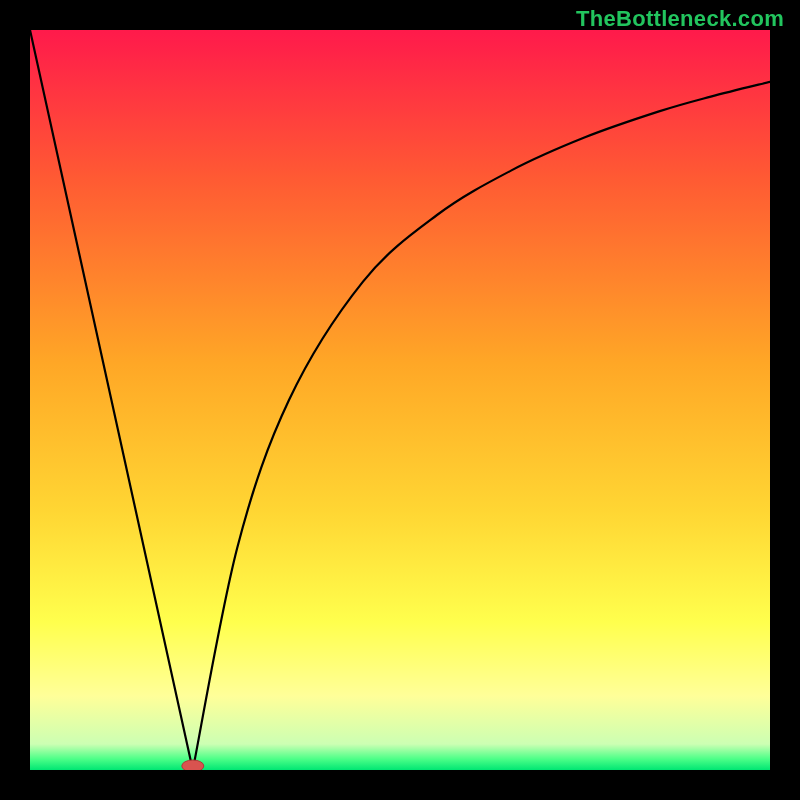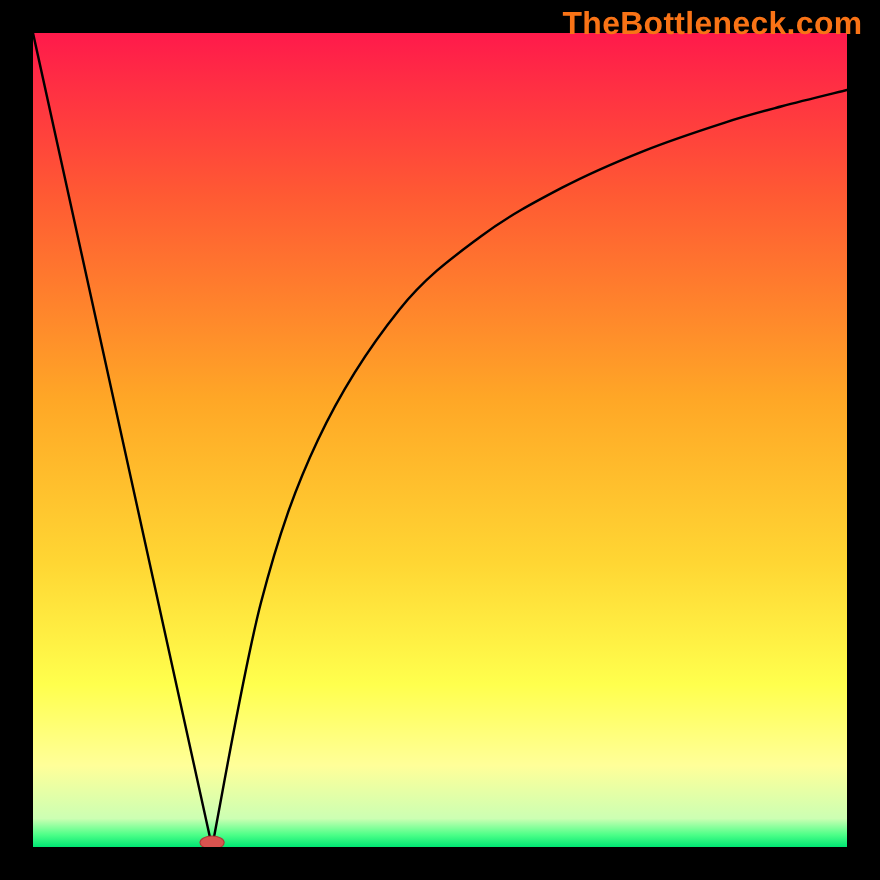--- a/index.html
+++ b/index.html
@@ -8,23 +8,23 @@
     width: 800px;
     height: 800px;
     background: #000;
     overflow: hidden;
   }
   .attribution {
     position: absolute;
     top: 6px;
     right: 16px;
     font-family: Arial, Helvetica, sans-serif;
-    font-size: 29px;
+    font-size: 22px;
     font-weight: 600;
-    color: #f97316;
+    color: #22c55e;
     letter-spacing: 0.3px;
     z-index: 10;
   }
   .frame {
     position: absolute;
     left: 30px;
     top: 30px;
     width: 740px;
     height: 740px;
     background: #000;

